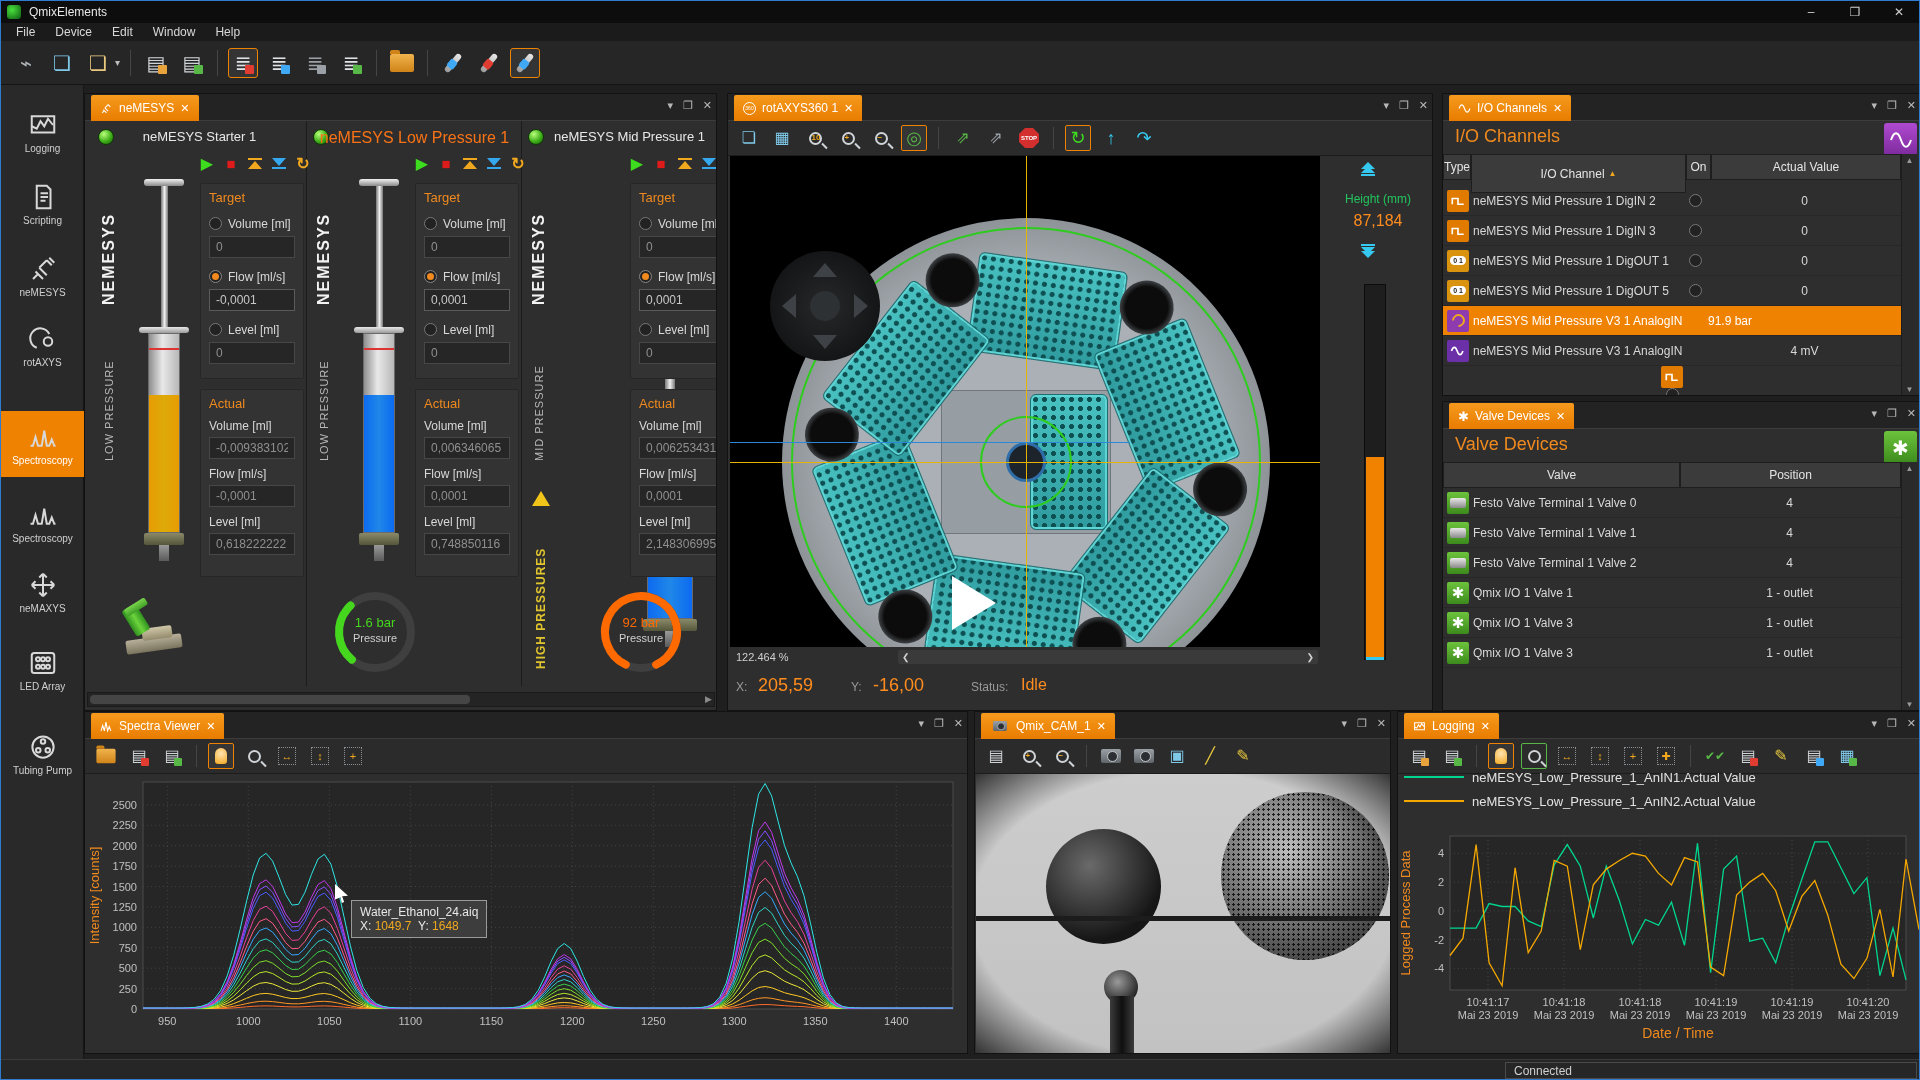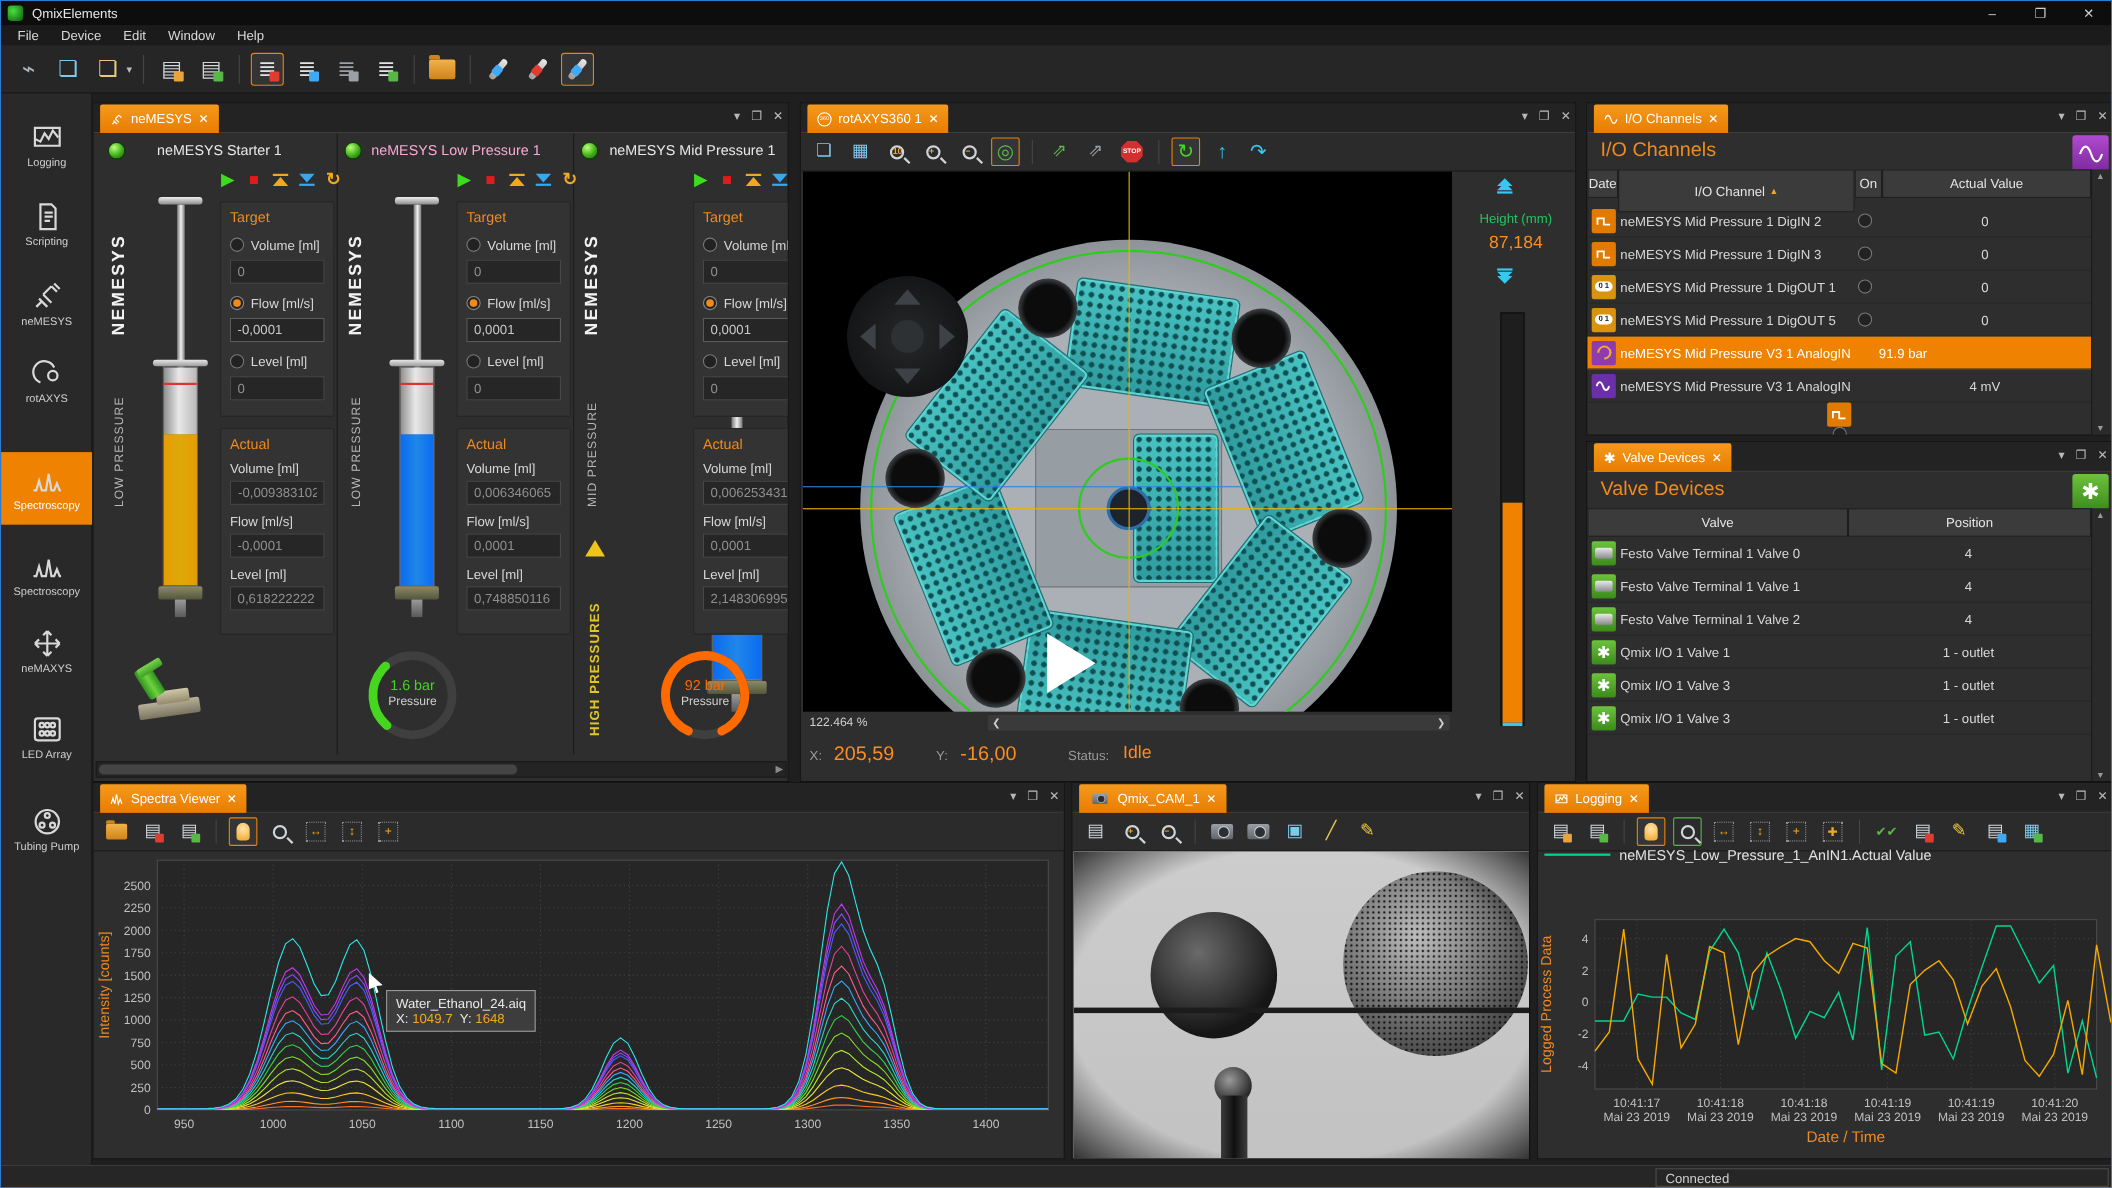--- a/index.html
+++ b/index.html
@@ -281,21 +281,21 @@
           <div class="sect" style="left: 108px; top: 268px; width: 104px; height: 188px; padding: 6px 8px;"><div class="secttitle">Actual</div><div class="flab" style="margin-top: 8px;">Volume [ml]</div><input class="fld ro" readonly="" value="-0,009383102" style="margin-top: 4px; width: 100%;"><div class="flab" style="margin-top: 8px;">Flow [ml/s]</div><input class="fld ro" readonly="" value="-0,0001" style="margin-top: 4px; width: 100%;"><div class="flab" style="margin-top: 8px;">Level [ml]</div><input class="fld ro" readonly="" value="0,618222222" style="margin-top: 4px; width: 100%;"></div>
           <div style="position: absolute; left: 28px; top: 482px; width: 70px; height: 64px;">
             <div style="position: absolute; left: 6px; top: 34px; width: 56px; height: 14px; background: linear-gradient(rgb(184, 176, 154), rgb(122, 116, 94)); border-radius: 2px; transform: rotate(-8deg);"></div>
             <div style="position: absolute; left: 22px; top: 24px; width: 30px; height: 12px; background: linear-gradient(rgb(207, 199, 168), rgb(147, 139, 108)); border-radius: 2px; transform: rotate(-8deg);"></div>
             <div style="position: absolute; left: 8px; top: 2px; width: 16px; height: 30px; background: linear-gradient(90deg, rgb(47, 143, 31), rgb(108, 212, 60) 50%, rgb(47, 143, 31)); border-radius: 3px; transform: rotate(-32deg);"></div>
             <div style="position: absolute; left: 4px; top: 0px; width: 24px; height: 8px; background: linear-gradient(rgb(122, 212, 76), rgb(63, 159, 38)); border-radius: 2px; transform: rotate(-32deg);"></div>
           </div>
         </div>
         <div style="position: absolute; left: 222px; top: 0px; width: 215px; height: 565px; border-right: 1px solid rgb(28, 28, 28);">
           <div class="led" style="position: absolute; left: 6px; top: 8px;"></div>
-          <div style="position: absolute; left: 0px; top: 8px; width: 215px; text-align: center; font-size: 13px; color: #f9a8d4;">neMESYS Low Pressure 1</div>
+          <div style="position: absolute; left: 0px; top: 8px; width: 215px; text-align: center; font-size: 16px; color: #f97316;">neMESYS Low Pressure 1</div>
           <div style="position: absolute; left: 105px; top: 32px; display: flex; gap: 4px;">
             <div class="pb">
               <span style="color:#3ddc1e;font-size:16px;">▶</span>
             </div>
             <div class="pb">
               <span style="color:#e01b1b;font-size:15px;">■</span>
             </div>
             <div class="pb">
               <div>
                 <div style="width:14px;height:2px;background:#f0a81e;margin:0 auto 1px;"></div>
@@ -528,21 +528,21 @@
           <span>✕</span>
         </div>
     </div>
     <div class="abs" style="left:12px;top:32px;font-size:18px;color:#f08a1e;">I/O Channels</div>
     <div class="abs" style="right:3px;top:29px;width:33px;height:33px;background:linear-gradient(#b04ad0,#7c2a9c);border-radius:3px;display:flex;align-items:center;justify-content:center;">
       <svg width="24" height="24" viewBox="0 0 24 24">
           <path d="M2 12c3-9 7-9 10 0s7 9 10 0" stroke="#fff" stroke-width="2" fill="none"></path>
         </svg>
     </div>
     <div id="io-table">
-        <div class="thead" style="left: 0px; top: 60px; width: 28px; height: 26px;">Date</div>
+        <div class="thead" style="left: 0px; top: 60px; width: 28px; height: 26px;">Type</div>
         <div class="thead" style="left: 28px; top: 60px; width: 215px; height: 39px;">I/O Channel<span style="color: rgb(240, 168, 30); font-size: 8px; margin-left: 4px;">▲</span></div>
         <div class="thead" style="left: 243px; top: 60px; width: 25px; height: 26px;">On</div>
         <div class="thead" style="left: 268px; top: 60px; width: 190px; height: 26px;">Actual Value</div>
         <div class="trow" style="left: 0px; top: 92px; width: 458px; height: 30px;">
           <div class="tbl-ico" style="background: rgb(224, 123, 0);">
             <svg width="18" height="18" viewBox="0 0 22 22">
               <path d="M4 15V8h7v7h7" stroke="#fff" stroke-width="2" fill="none"></path>
             </svg>
           </div>
           <div style="width: 210px; font-size: 12px; overflow: hidden; white-space: nowrap;">neMESYS Mid Pressure 1 DigIN 2</div>
@@ -915,20 +915,24 @@
         <div class="pti">
           <span style="font-size: 16px; color: rgb(126, 200, 232); line-height: 1;">▦</span>
           <i class="mark" style="background: rgb(88, 184, 71);"></i>
         </div>
       </div>
     <div id="log-legend" class="abs" style="left:6px;top:53px;width:512px;">
         <div style="display: flex; align-items: center; gap: 8px; height: 24px;">
           <div style="width: 60px; height: 2px; background: rgb(0, 214, 143);"></div>
           <div style="font-size: 13px; color: rgb(226, 226, 226);">neMESYS_Low_Pressure_1_AnIN1.Actual Value</div>
         </div>
+        <div style="display: flex; align-items: center; gap: 8px; height: 24px;">
+          <div style="width: 60px; height: 2px; background: rgb(245, 168, 0);"></div>
+          <div style="font-size: 13px; color: rgb(226, 226, 226);">neMESYS_Low_Pressure_1_AnIN2.Actual Value</div>
+        </div>
       </div>
     <svg id="log-svg" class="abs" style="left:0;top:118px;" width="524" height="225">
         <rect x="52" y="6" width="456" height="154" fill="#262626" stroke="#4a4a4a"></rect>
         <line x1="52" y1="138.411214953271" x2="508" y2="138.411214953271" stroke="#3f4447" stroke-dasharray="1,3"></line>
         <text x="46" y="142.411214953271" fill="#c0c0c0" font-size="11" text-anchor="end">-4</text>
         <line x1="52" y1="109.62616822429905" x2="508" y2="109.62616822429905" stroke="#3f4447" stroke-dasharray="1,3"></line>
         <text x="46" y="113.62616822429905" fill="#c0c0c0" font-size="11" text-anchor="end">-2</text>
         <line x1="52" y1="80.84112149532709" x2="508" y2="80.84112149532709" stroke="#3f4447" stroke-dasharray="1,3"></line>
         <text x="46" y="84.84112149532709" fill="#c0c0c0" font-size="11" text-anchor="end">0</text>
         <line x1="52" y1="52.056074766355124" x2="508" y2="52.056074766355124" stroke="#3f4447" stroke-dasharray="1,3"></line>

